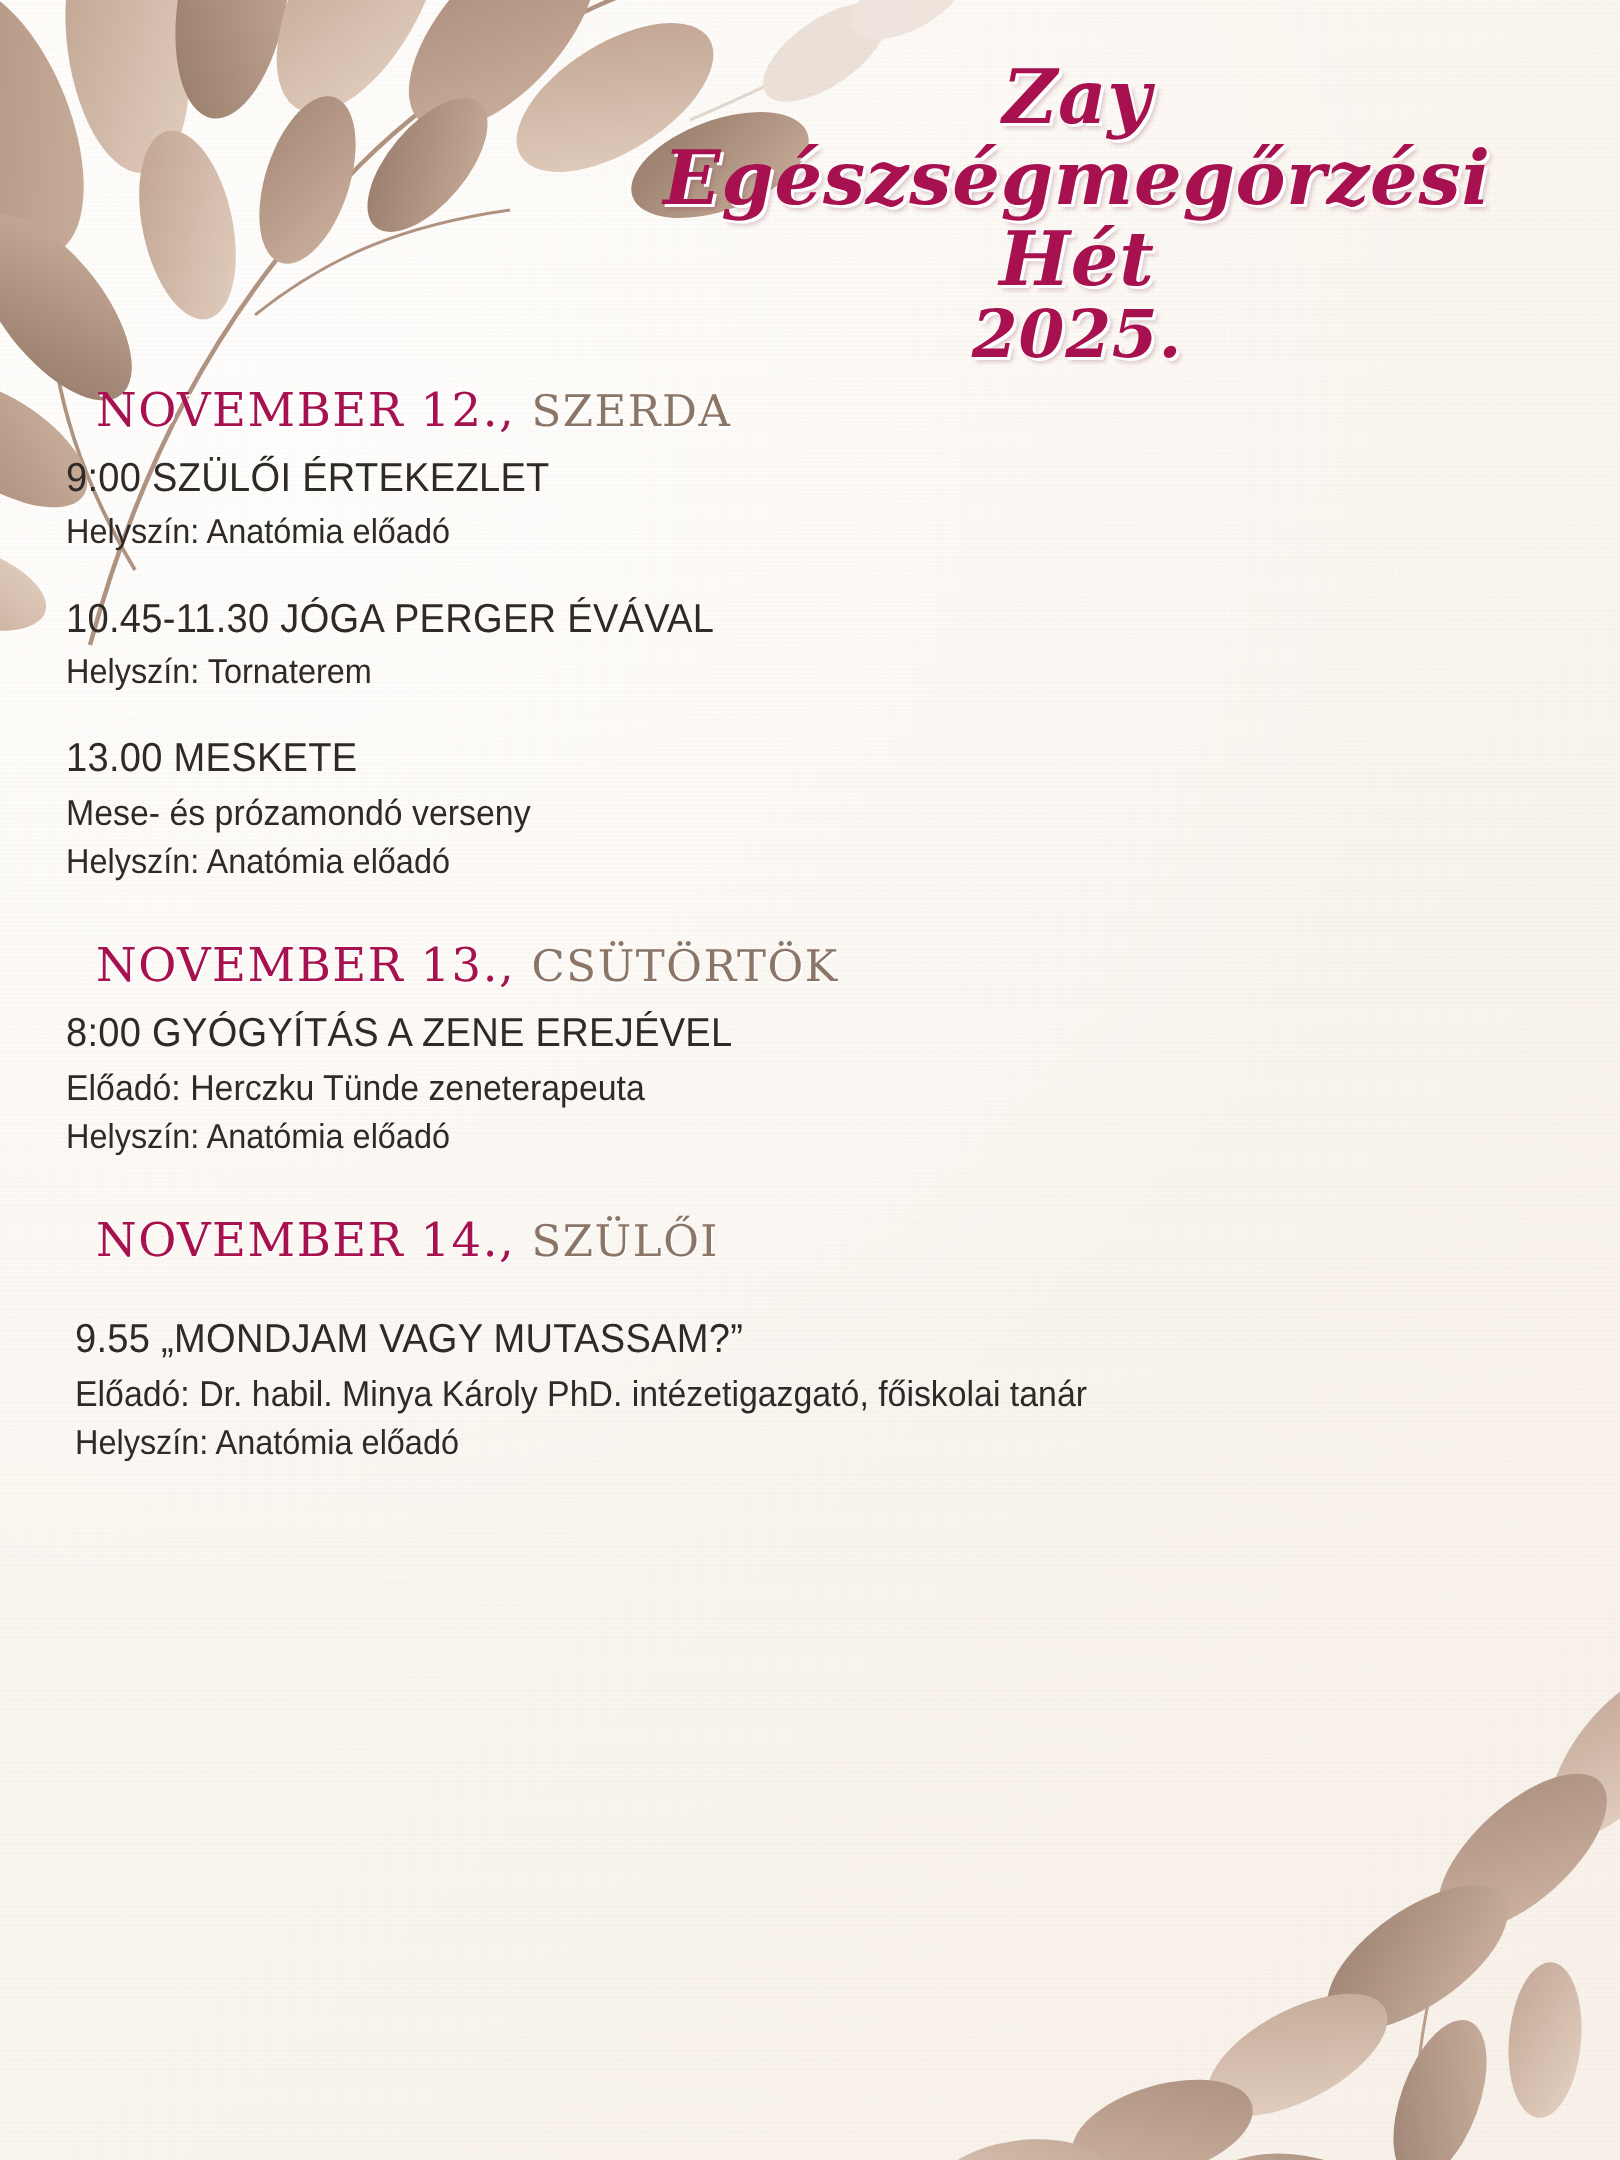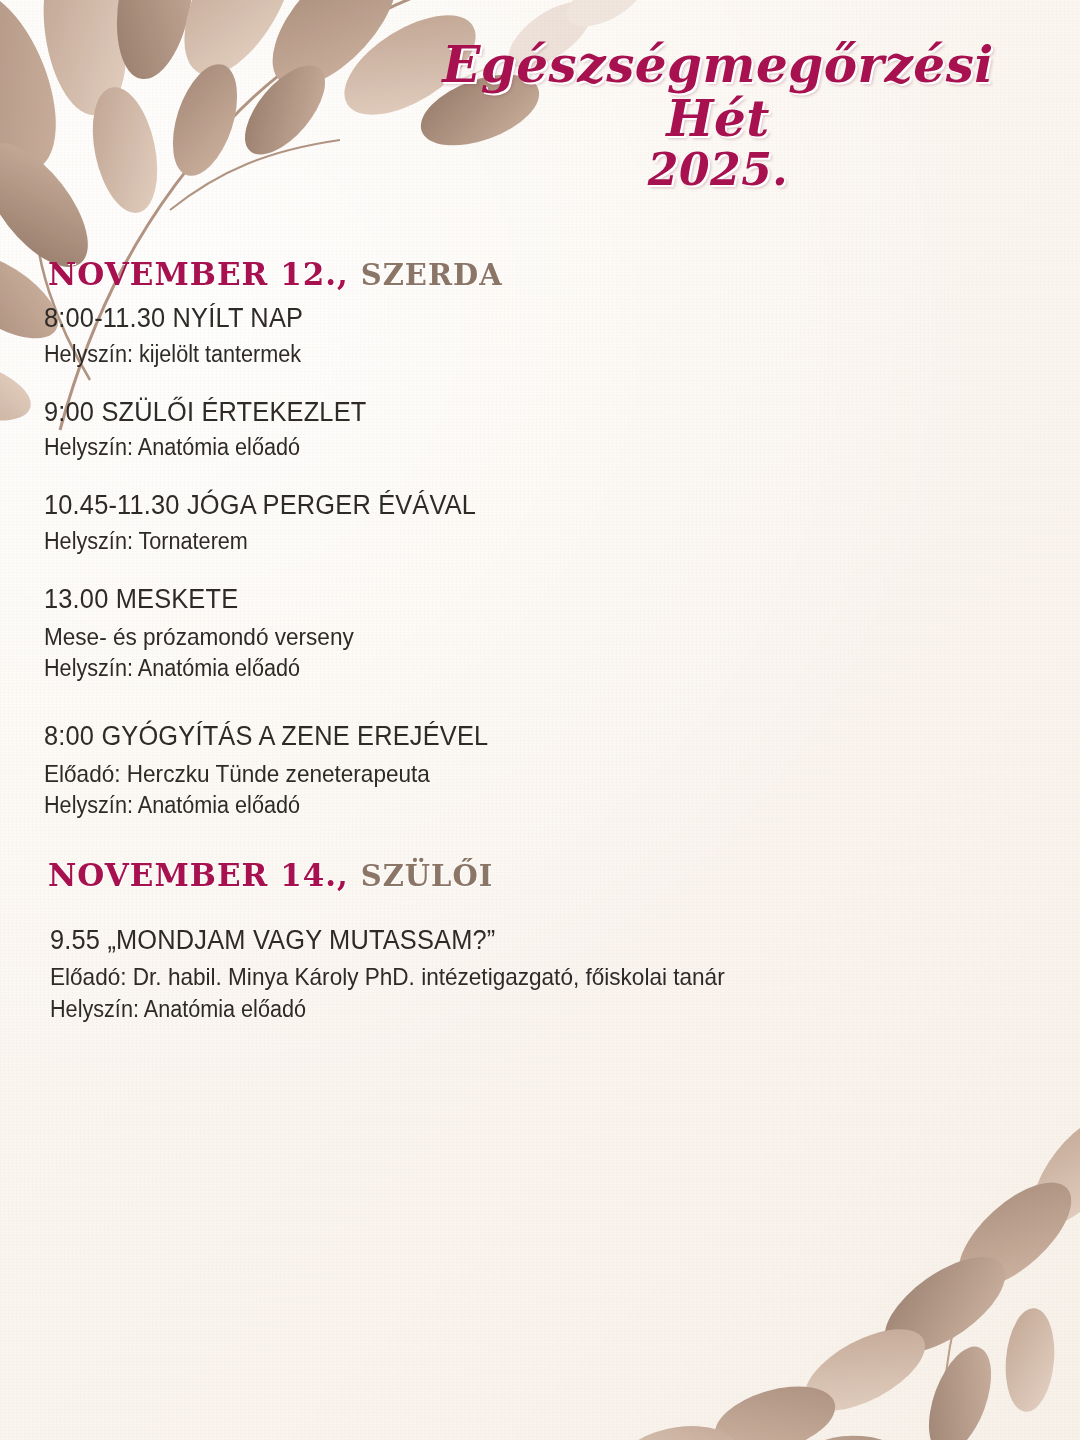--- a/index.html
+++ b/index.html
@@ -70,24 +70,24 @@
     position: absolute;
     top: 256px;
     left: 44px;
     width: 960px;
   }
 
   .day-block { margin-bottom: 6px; }
 
   .day-heading {
     font-family: "DejaVu Serif", serif;
-    font-weight: bold;
+    font-weight: normal;
     font-size: 31px;
     letter-spacing: 1px;
-    margin: 0 0 10px 4px;
+    margin: 0 0 10px 20px;
     white-space: nowrap;
   }
   .day-date {
     color: #a7114f;
     text-shadow: 1px 1px 0 #fff;
   }
   .day-name {
     color: #8a7567;
     font-size: 29px;
     text-shadow: 1px 1px 0 #fff;
@@ -187,36 +187,33 @@
       <ellipse cx="305" cy="300" rx="30" ry="66" fill="url(#lg2)" transform="rotate(62 305 300)"></ellipse>
       <ellipse cx="215" cy="350" rx="30" ry="62" fill="url(#lg1)" transform="rotate(74 215 350)"></ellipse>
       <ellipse cx="120" cy="385" rx="28" ry="58" fill="url(#lg2)" transform="rotate(82 120 385)"></ellipse>
       <ellipse cx="400" cy="330" rx="26" ry="56" fill="url(#lg3)" transform="rotate(20 400 330)"></ellipse>
       <ellipse cx="470" cy="290" rx="24" ry="52" fill="url(#lg2)" transform="rotate(5 470 290)"></ellipse>
       <ellipse cx="300" cy="390" rx="24" ry="52" fill="url(#lg1)" transform="rotate(95 300 390)"></ellipse>
     </g>
   </svg>
 
   <div id="title-block">
+    <div class="title-line" id="title-line-1">Zay</div>
     <div class="title-line" id="title-line-2">Egészségmegőrzési Hét</div>
     <div class="title-line" id="title-line-3">2025.</div>
   </div>
 
   <div id="schedule">
 
     <div class="day-block">
       <div class="day-heading">
         <span class="day-date">NOVEMBER  12.,</span>
         <span class="day-name">SZERDA</span>
       </div>
 
-      <div class="event">
-        <p class="event-title">8:00-11.30 NYÍLT NAP</p>
-        <p class="event-place">Helyszín: kijelölt tantermek</p>
-      </div>
 
       <div class="event">
         <p class="event-title">9:00 SZÜLŐI ÉRTEKEZLET</p>
         <p class="event-place">Helyszín: Anatómia előadó</p>
       </div>
 
       <div class="event">
         <p class="event-title">10.45-11.30 JÓGA PERGER ÉVÁVAL</p>
         <p class="event-place">Helyszín: Tornaterem</p>
       </div>
@@ -224,20 +221,24 @@
       <div class="event">
         <p class="event-title">13.00 MESKETE</p>
         <p class="event-sub">Mese- és prózamondó verseny</p>
         <p class="event-place">Helyszín: Anatómia előadó</p>
       </div>
     </div>
 
     <div class="day-gap"></div>
 
     <div class="day-block">
+      <div class="day-heading">
+        <span class="day-date">NOVEMBER  13.,</span>
+        <span class="day-name">CSÜTÖRTÖK</span>
+      </div>
 
       <div class="event">
         <p class="event-title">8:00 GYÓGYÍTÁS A ZENE EREJÉVEL</p>
         <p class="event-sub">Előadó: Herczku Tünde zeneterapeuta</p>
         <p class="event-place">Helyszín: Anatómia előadó</p>
       </div>
 
     </div>
 
     <div class="day-gap"></div>

